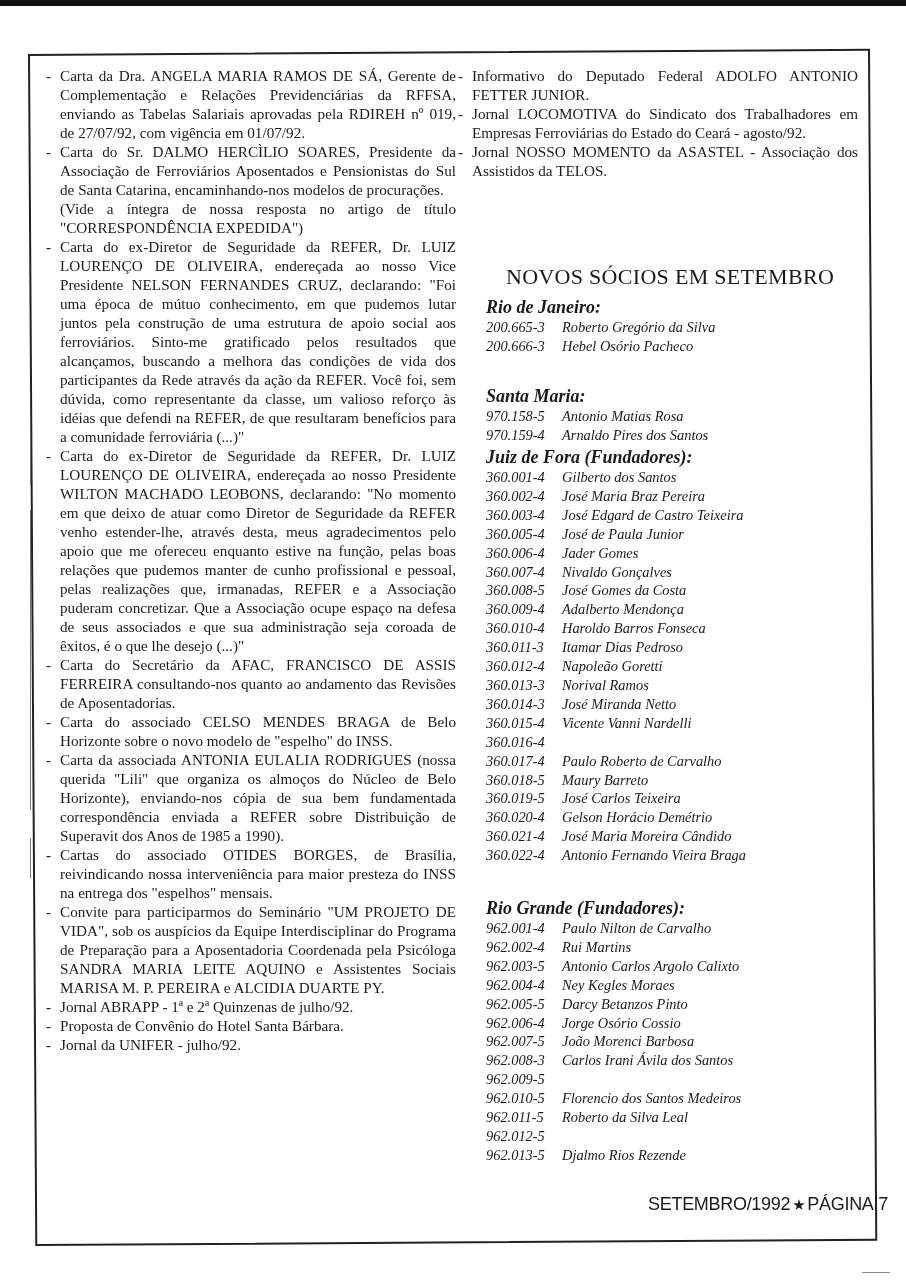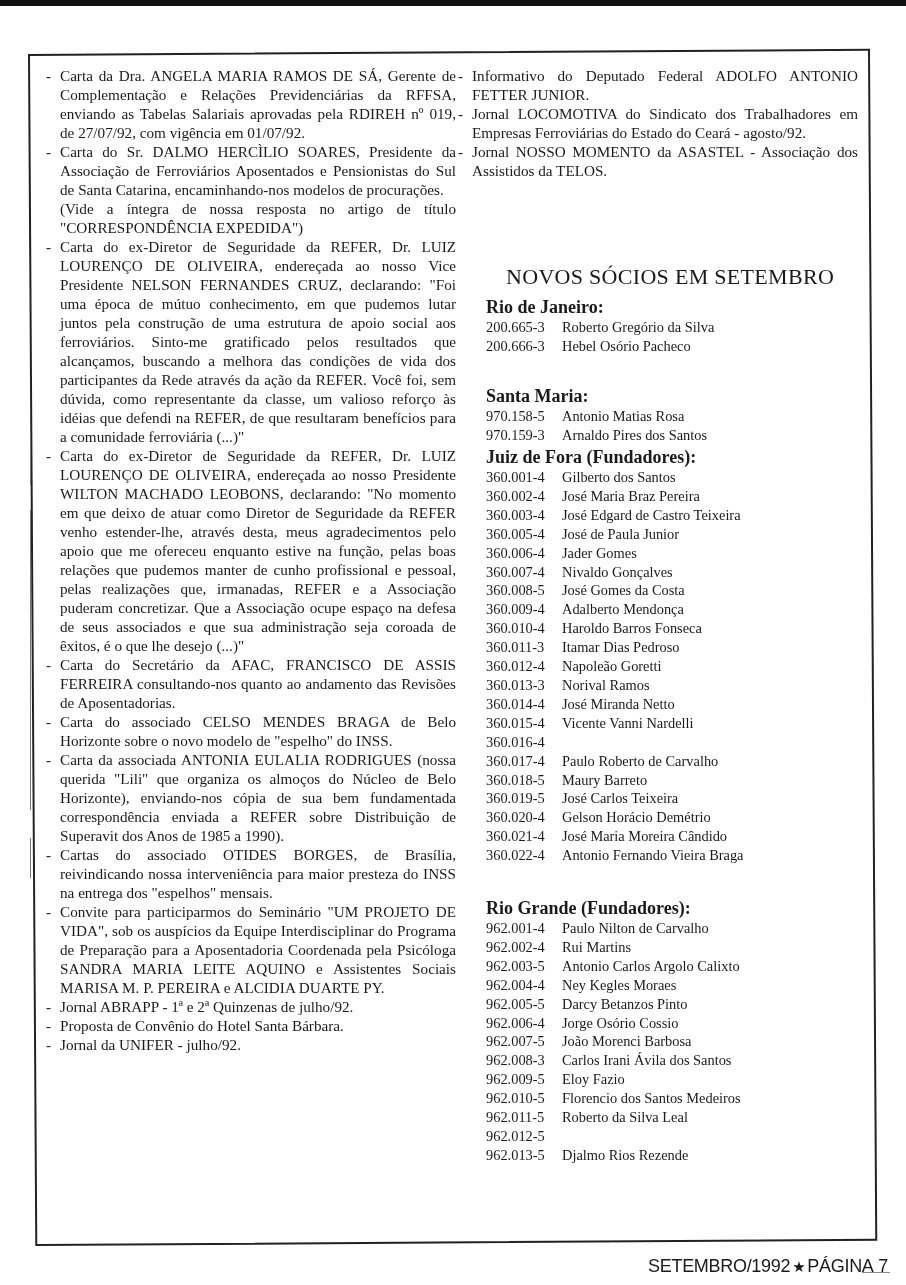--- a/index.html
+++ b/index.html
@@ -72,33 +72,34 @@
       font-size: 18px;
       line-height: 22px;
       font-weight: bold;
       font-family: "Liberation Serif", serif;
       margin: 0;
     }
     .group {
       position: absolute;
       left: 486px;
       width: 380px;
+      font-style: italic;
     }
     .row {
       display: flex;
       font-size: 14.4px;
       line-height: 18.9px;
       white-space: nowrap;
     }
     .row .code { width: 76px; flex: none; }
     .row .name { flex: 1; }
     .footer {
       position: absolute;
       right: 18px;
-      top: 1256px;
+      top: 1194px;
       font-size: 18px;
       font-family: "Liberation Sans", sans-serif;
       letter-spacing: -0.3px;
       white-space: nowrap;
     }
     .footer .star { font-size: 15px; margin: 0 2px; }
     .bottom-mark {
       position: absolute;
       left: 862px;
       top: 1272px;
@@ -157,21 +158,21 @@
     </div>
 </div>
 
 <div class="group" style="top:385px;">
   <p class="group-heading">Santa Maria:</p>
   <div class="row">
       <span class="code">970.158-5</span>
       <span class="name">Antonio Matias Rosa</span>
     </div>
   <div class="row">
-      <span class="code">970.159-3</span>
+      <span class="code">970.159-4</span>
       <span class="name">Arnaldo Pires dos Santos</span>
     </div>
 </div>
 
 <div class="group" style="top:446px;">
   <p class="group-heading">Juiz de Fora (Fundadores):</p>
   <div class="row">
       <span class="code">360.001-4</span>
       <span class="name">Gilberto dos Santos</span>
     </div>
@@ -213,21 +214,21 @@
     </div>
   <div class="row">
       <span class="code">360.012-4</span>
       <span class="name">Napoleão Goretti</span>
     </div>
   <div class="row">
       <span class="code">360.013-3</span>
       <span class="name">Norival Ramos</span>
     </div>
   <div class="row">
-      <span class="code">360.014-4</span>
+      <span class="code">360.014-3</span>
       <span class="name">José Miranda Netto</span>
     </div>
   <div class="row">
       <span class="code">360.015-4</span>
       <span class="name">Vicente Vanni Nardelli</span>
     </div>
   <div class="row">
       <span class="code">360.016-4</span>
     </div>
   <div class="row">
@@ -285,21 +286,20 @@
   <div class="row">
       <span class="code">962.007-5</span>
       <span class="name">João Morenci Barbosa</span>
     </div>
   <div class="row">
       <span class="code">962.008-3</span>
       <span class="name">Carlos Irani Ávila dos Santos</span>
     </div>
   <div class="row">
       <span class="code">962.009-5</span>
-      <span class="name">Eloy Fazio</span>
     </div>
   <div class="row">
       <span class="code">962.010-5</span>
       <span class="name">Florencio dos Santos Medeiros</span>
     </div>
   <div class="row">
       <span class="code">962.011-5</span>
       <span class="name">Roberto da Silva Leal</span>
     </div>
   <div class="row">

